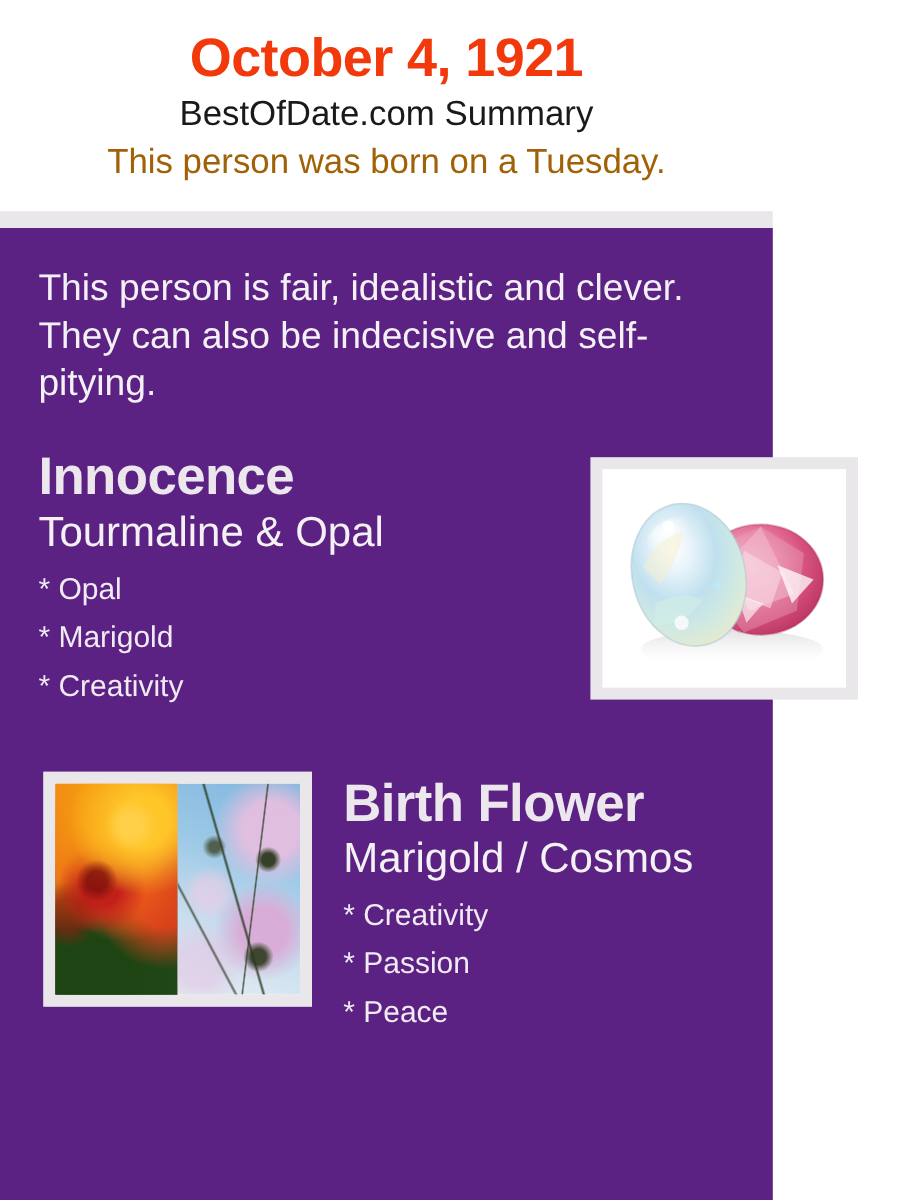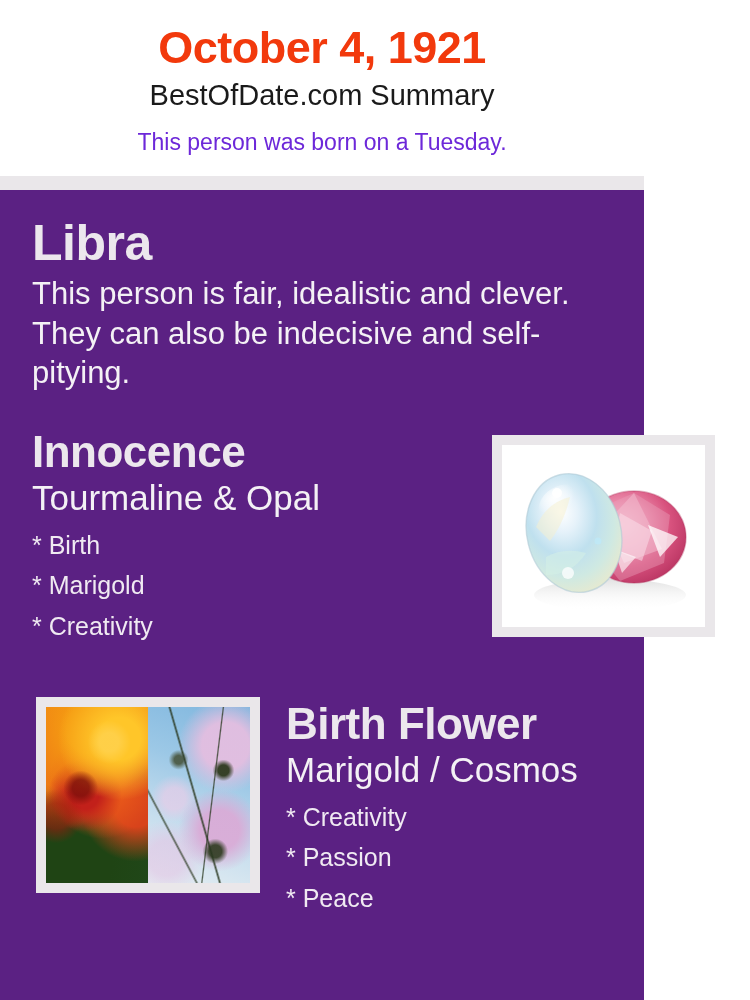--- a/index.html
+++ b/index.html
@@ -37,24 +37,24 @@
   }
 
   .header-site {
     font-size: 29px;
     color: #1A1A1A;
     line-height: 1.35;
     margin-top: 2px;
   }
 
   .header-weekday {
-    font-size: 23px;
-    color: #6d28d9;
+    font-size: 29px;
+    color: #a16207;
     line-height: 1.35;
-    margin-top: 12px;
+    margin-top: 1px;
   }
 
   .header-divider {
     height: 14px;
     background: #EAE7EA;
     width: 100%;
   }
 
   
   .body-panel {
@@ -217,29 +217,28 @@
   <div class="header">
     <div class="header-date">October 4, 1921</div>
     <div class="header-site">BestOfDate.com Summary</div>
     <div class="header-weekday">This person was born on a Tuesday.</div>
   </div>
   <div class="header-divider"></div>
 
   <div class="body-panel">
 
     <div class="sign-block">
-      <div class="sign-name">Libra</div>
       <div class="sign-desc">This person is fair, idealistic and clever. They can also be indecisive and self-pitying.</div>
     </div>
 
     <div class="stone-section">
       <div class="section-title">Innocence</div>
       <div class="section-sub">Tourmaline &amp; Opal</div>
       <div class="trait-list">
-        <div class="trait">* Birth</div>
+        <div class="trait">* Opal</div>
         <div class="trait">* Marigold</div>
         <div class="trait">* Creativity</div>
       </div>
 
       <div class="frame" id="stone-frame">
         <div class="frame-inner">
           <svg class="gem-stage" viewBox="0 0 203 182" preserveAspectRatio="xMidYMid meet">
             <defs>
               <radialGradient id="opalGrad" cx="42%" cy="30%" r="78%">
                 <stop offset="0%" stop-color="#FFFFFF"></stop>

